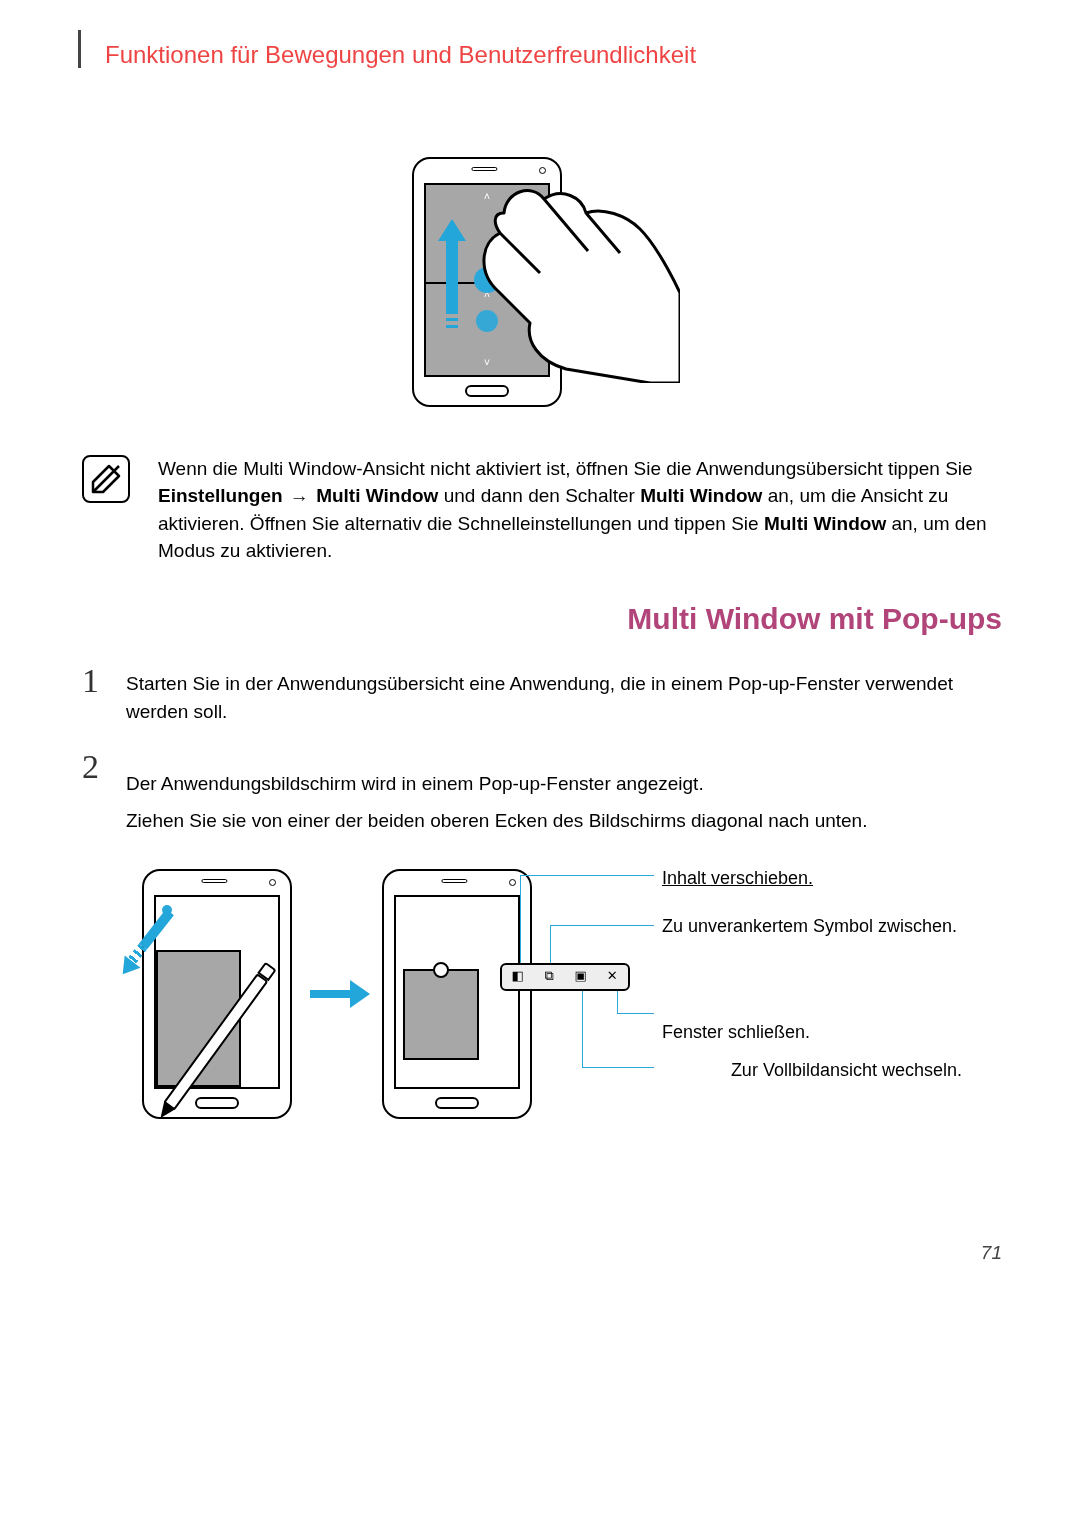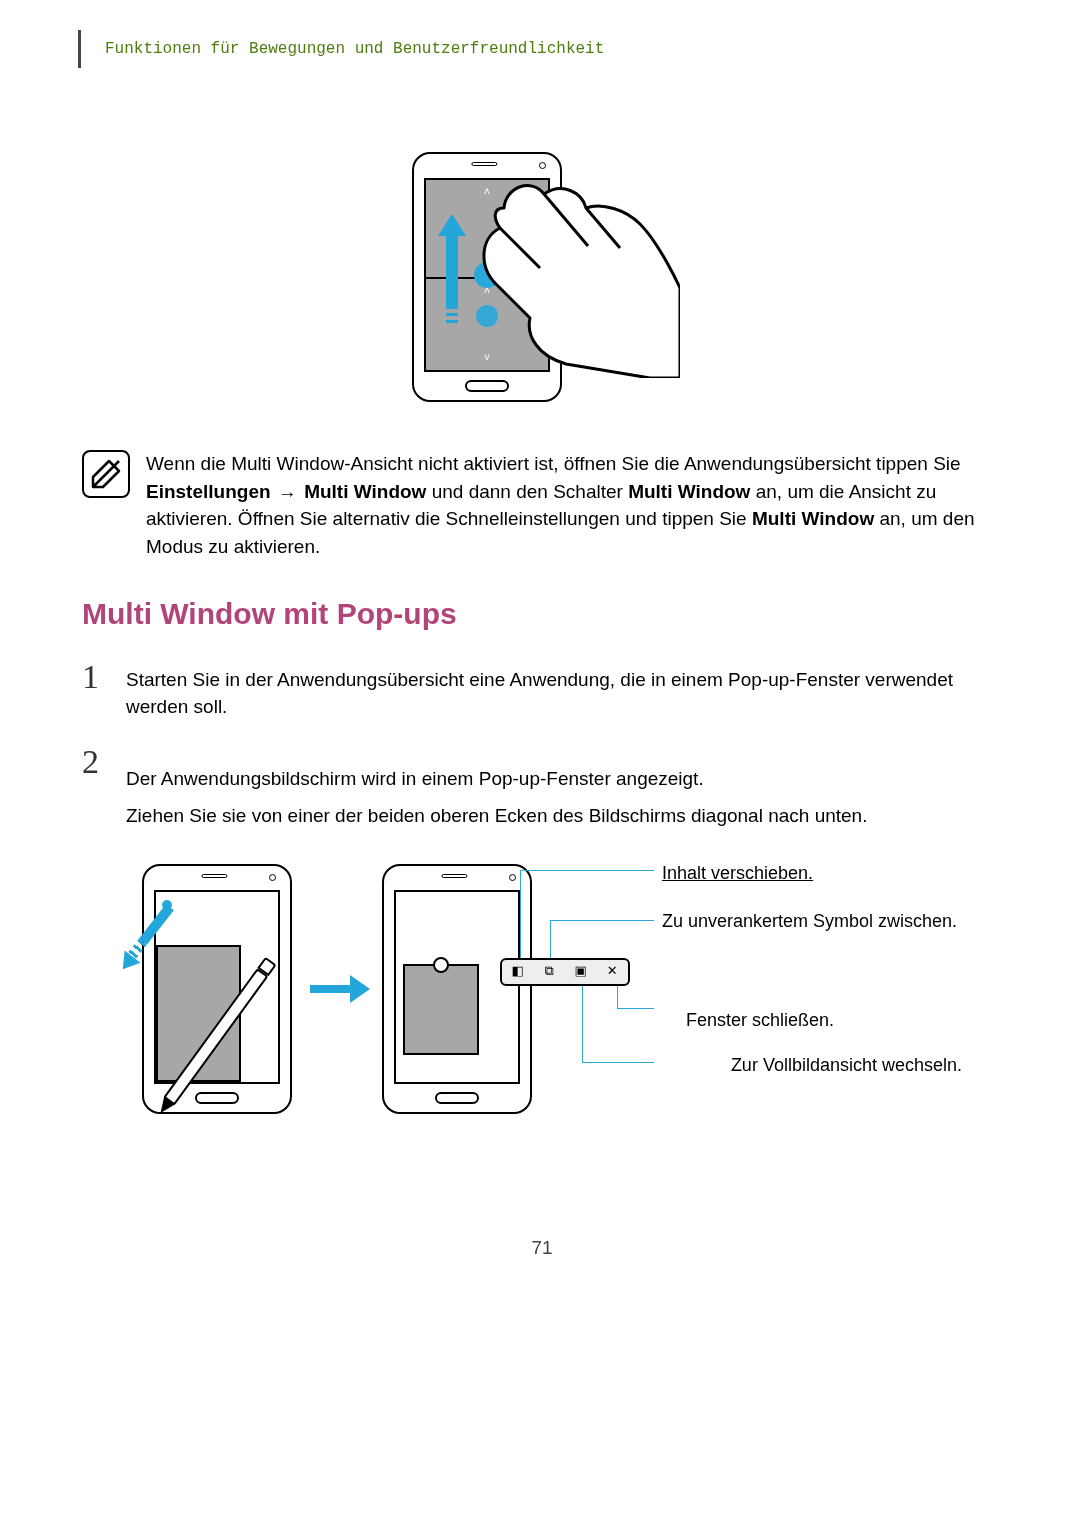--- a/index.html
+++ b/index.html
@@ -8,21 +8,21 @@
     color: #000;
     background: #fff;
     width: 1080px;
     margin: 0 auto;
     font-size: 19px;
     line-height: 1.45;
   }
   .page { padding: 38px 78px 40px 78px; position: relative; }
   .hdr { display:flex; align-items:flex-start; }
   .hdr-rule { width:3px; background:#444; height:38px; margin-right:24px; margin-top:-8px; }
-  .breadcrumb { color:#4d7c0f; font-size:16px;font-family:Liberation Mono, monospace; }
+  .breadcrumb { color:#ef4444; font-size:24px; }
   .content { padding-left: 4px; padding-top: 60px; }
   h3 { font-size: 23px; font-weight: 700; margin: 8px 0 18px; }
   p { margin-bottom: 10px; }
   .fig1-wrap { display:flex; justify-content:center; margin: 24px 0 30px; }
   .fig1 { width: 300px; height: 268px; position: relative; }
 
   .phone {
     position: absolute; border:2px solid #000; border-radius:18px;
     background:#fff;
   }
@@ -39,28 +39,28 @@
   .p1 .chev.up { top:4px;} .p1 .chev.down{ top:40%; }
   .p1 .chev.up2 { top:54%;} .p1 .chev.down2{ bottom:4px;}
   .arrowUp { position:absolute; left:20px; top:34px; }
   .arrowUp .shaft{ width:12px; height:70px; background:repeating-linear-gradient(#23a6d9,#23a6d9 4px,transparent 4px,transparent 8px); border-left:3px solid #23a6d9; border-right:3px solid #23a6d9; background:#23a6d9;}
   .arrowUp .head{ width:0; height:0; border-left:14px solid transparent; border-right:14px solid transparent; border-bottom:22px solid #23a6d9; margin-left:-8px;}
   .arrowUp .tail{ height:20px; width:12px; background:repeating-linear-gradient(#23a6d9 0,#23a6d9 3px,transparent 3px,transparent 7px);}
   .knob { position:absolute; left:50%; top:50%; transform:translate(-50%,-50%); width:26px; height:26px; border-radius:50%; background:#2aa8dc;}
   .knob2{ position:absolute; left:50%; top:66%; transform:translate(-50%,0); width:22px; height:22px; border-radius:50%; background:#2aa8dc; opacity:.9;}
   .finger1 { position:absolute; left:78px; top:16px; width:210px; height:210px; }
 
-  .note { display:flex; gap:16px; margin: 14px 0 32px; }
+  .note { display:flex; gap:28px; margin: 14px 0 32px; }
   .note-icon { width:48px; height:48px; border:2px solid #000; border-radius:8px; flex:0 0 48px; display:flex; align-items:center; justify-content:center;}
   .note-icon svg { width:34px; height:34px; }
   .note-text { flex:1; font-size:19px; }
   .note-text b { font-weight:700; }
   .arrow-sym { padding: 0 2px; }
 
-  h2.section { color:#b1457a; font-size:30px; font-weight:700; margin: 28px 0 24px; }
+  h2.section { color:#b1457a; font-size:30px; font-weight:700; margin: 28px 0 24px; text-align: right; }
 
   .steps { }
   .step { display:flex; gap:18px; margin-bottom: 24px; }
   .step-num { font-size:34px; color:#333; font-weight:400; line-height:1; width:26px; flex:0 0 26px; font-family: Georgia, serif;}
   .step-body { flex:1; padding-top:6px; }
 
   .fig2-wrap { position:relative; margin: 12px 0 40px; height: 260px; padding-left:38px;}
   .p2a { left:60px; top:0; width:150px; height:250px; }
   .p2b { left:300px; top:0; width:150px; height:250px; }
   .p2a .screen, .p2b .screen { background:#fff; }
@@ -82,21 +82,21 @@
   .p2b .popup { position:absolute; top:38%; left:6%; width:62%; height:48%; background:#a7a7a7; border:2px solid #000;}
   .p2b .popup .pdot{position:absolute; top:-9px; left:50%; transform:translateX(-50%); width:16px;height:16px;border:2px solid #000;border-radius:50%;background:#fff;}
   .toolbar { position:absolute; left:418px; top:94px; width:130px; height:28px; border:2px solid #000; border-radius:6px; background:#eee; display:flex; align-items:center; justify-content:space-around; font-size:13px;}
   .toolbar span{display:inline-flex;width:18px;height:18px;align-items:center;justify-content:center;}
 
   .leader { position:absolute; border-top:1px solid #2aa8dc; }
   .leaderV { position:absolute; border-left:1px solid #2aa8dc; }
   .callouts { position:absolute; left:580px; top:0; font-size:18px; }
   .callouts div { position:absolute; white-space:normal; width:300px; }
 
-  .pagenum { text-align:center; margin-top: 110px; color:#444; font-size:19px;}
+  .pagenum { text-align:right; margin-top: 110px; color:#444; font-size:19px;font-style:italic;}
 </style>
 </head>
 <body>
 
 <div class="page">
   <div class="hdr">
     <div class="hdr-rule"></div>
     <div class="breadcrumb">Funktionen für Bewegungen und Benutzerfreundlichkeit</div>
   </div>
 
@@ -207,20 +207,20 @@
 
       <div class="leaderV" style="left:535px; top:122px; height:22px;"></div>
       <div class="leader" style="left:535px; top:144px; width:37px;"></div>
 
       <div class="leaderV" style="left:500px; top:122px; height:76px;"></div>
       <div class="leader" style="left:500px; top:198px; width:72px;"></div>
 
       <div class="callouts">
         <div style="top:-4px;text-decoration:underline;">Inhalt verschieben.</div>
         <div style="top:44px;">Zu unverankertem Symbol zwischen.</div>
-        <div style="top:143px;margin-left:24px;">Fenster schließen.</div>
+        <div style="top:150px;">Fenster schließen.</div>
         <div style="top:188px;text-align:right;">Zur Vollbildansicht wechseln.</div>
       </div>
     </div>
 
     <div class="pagenum">71</div>
   </div>
 </div>
 
 </body></html>

